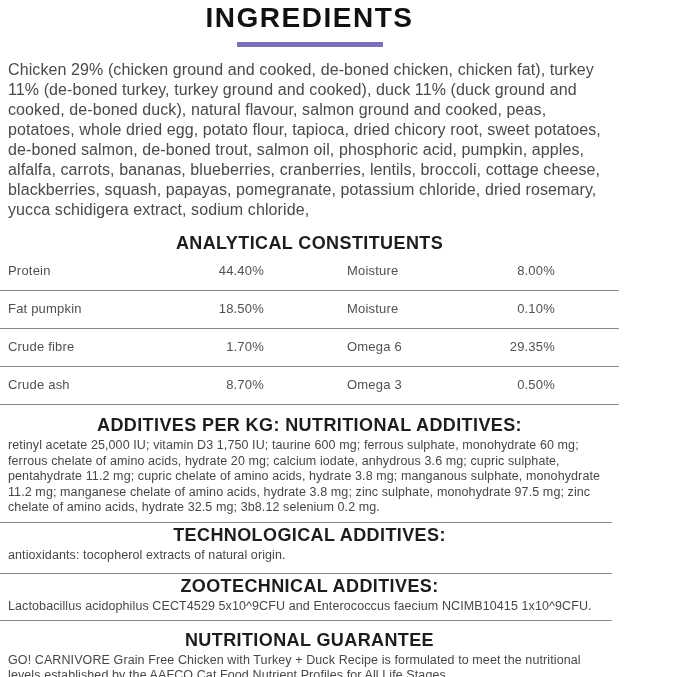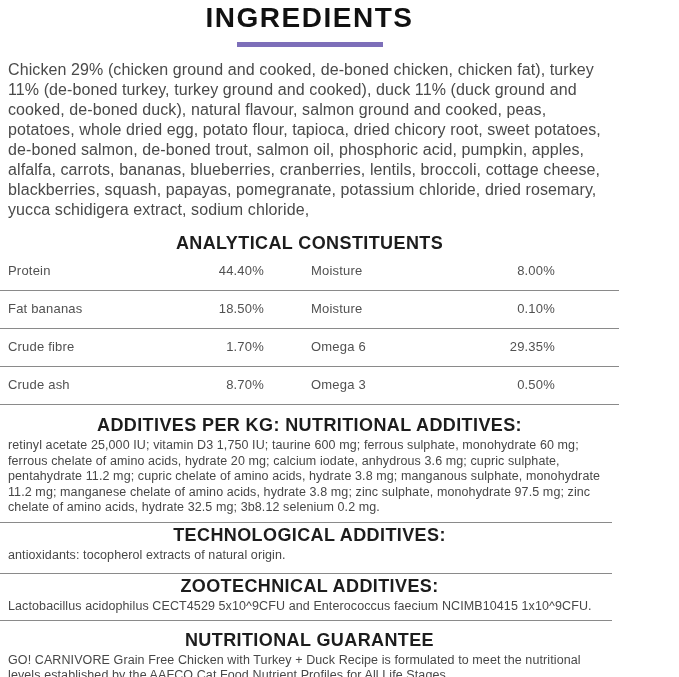--- a/index.html
+++ b/index.html
@@ -45,21 +45,21 @@
   .section-heading.guarantee{margin-top:9px;}
 
   .atable{margin-top:0;}
   .arow{
     display:flex;
     padding:10px 64px 11px 8px;
     border-bottom:1px solid var(--divider);
     font-size:13px;line-height:16px;color:#515151;letter-spacing:0.2px;
   }
   .arow .half{width:256px;display:flex;justify-content:space-between;}
-  .arow .half.right{flex:1;margin-left:47px;}
+  .arow .half.right{flex:1;margin-left:83px;}
 
   .small-text{
     margin:3px 8px 0 8px;
     font-size:12.5px;line-height:15.5px;letter-spacing:0.1px;
     color:#474747;
   }
 
   .divider{
     border:none;height:0;
     border-top:1px solid var(--divider);
@@ -89,21 +89,21 @@
           <span class="val">44.40%</span>
         </div>
         <div class="half right">
           <span class="lbl">Moisture</span>
           <span class="val">8.00%</span>
         </div>
       </div>
 
       <div class="arow">
         <div class="half">
-          <span class="lbl">Fat bananas</span>
+          <span class="lbl">Fat pumpkin</span>
           <span class="val">18.50%</span>
         </div>
         <div class="half right">
           <span class="lbl">Moisture</span>
           <span class="val">0.10%</span>
         </div>
       </div>
 
       <div class="arow">
         <div class="half">

